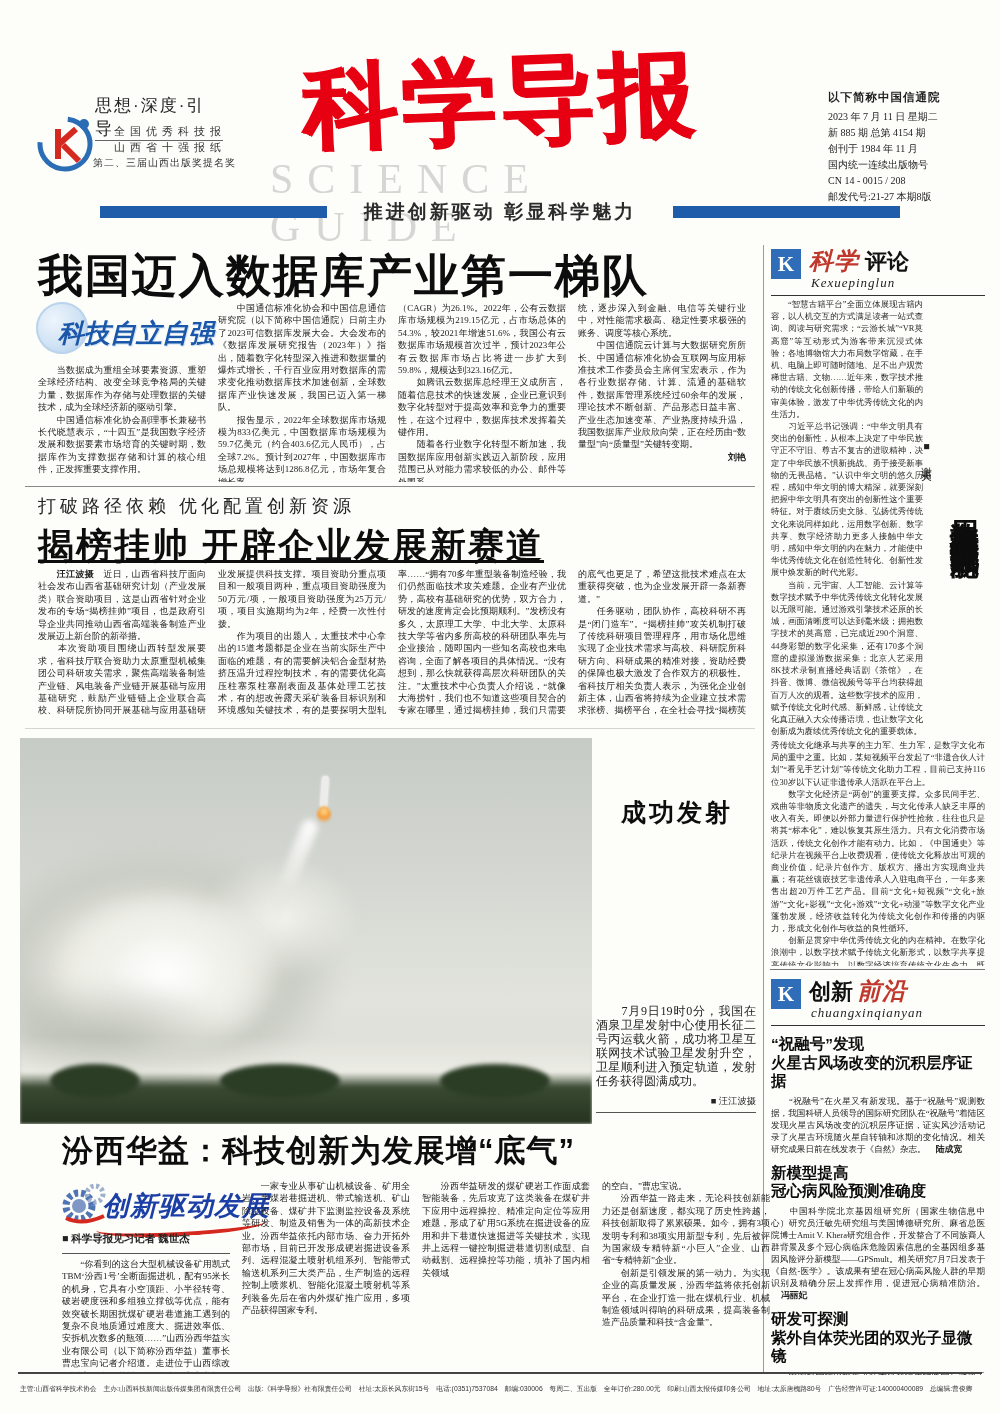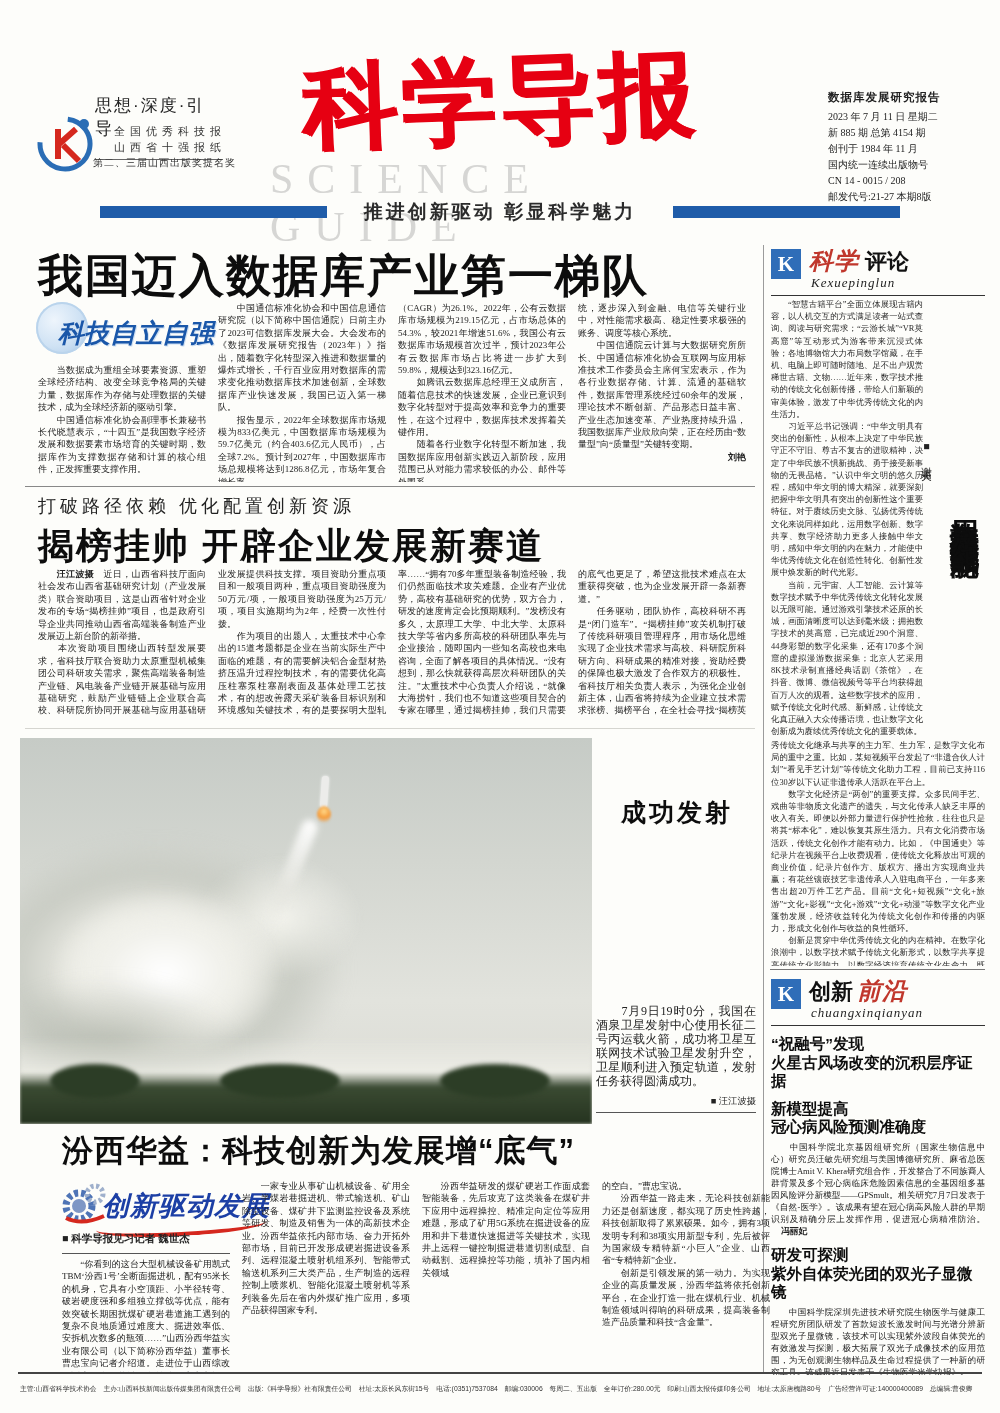--- a/index.html
+++ b/index.html
@@ -2,21 +2,21 @@
 <html><head>
 <meta charset="utf-8">
 <style>
   html,body{margin:0;padding:0;background:#e8e8e4;}
   .page{position:relative;width:1000px;height:1413px;margin:0 auto;background:#fdfdfa;overflow:hidden;
         font-family:"Liberation Serif","DejaVu Serif",serif;color:#1c1c1c;}
   .abs{position:absolute;}
   
   .brand{left:40px;top:90px;width:220px;}
   .brand-slogan{position:absolute;left:55px;top:4px;font-size:17px;letter-spacing:2px;color:#222;
-        font-family:"Liberation Sans",sans-serif;border-bottom:1px solid #666;padding-bottom:19px;width:128px;}
+        font-family:"Liberation Sans",sans-serif;border-bottom:1px solid #666;padding-bottom:0;width:128px;}
   .brand-l1{position:absolute;left:74px;top:34px;font-size:11px;letter-spacing:5px;color:#333;}
   .brand-l2{position:absolute;left:74px;top:50px;font-size:11px;letter-spacing:5px;color:#333;}
   .brand-l3{position:absolute;left:53px;top:66px;font-size:10px;letter-spacing:1px;color:#333;}
   .brand-ico{position:absolute;left:-4px;top:24px;}
   .mast-title{left:270px;top:48px;width:460px;text-align:center;font-size:95px;font-weight:900;
         color:#e60012;letter-spacing:4px;transform:rotate(-2deg);line-height:1.1;z-index:2;
         font-family:"DejaVu Serif",serif;text-shadow:2px 1px 0 #e60012;}
   .mast-en{left:270px;top:155px;width:470px;text-align:left;font-size:42px;color:#d6d6d4;
         letter-spacing:14px;font-family:"Liberation Serif",serif;z-index:1;}
   .pubinfo{left:828px;top:88px;width:162px;font-size:10px;line-height:1.6;color:#222;}
@@ -49,21 +49,21 @@
   .badge-text{position:absolute;left:20px;top:12px;font-size:26px;font-weight:900;font-style:italic;
       color:#1a57a9;letter-spacing:0px;white-space:nowrap;font-family:"Liberation Sans",sans-serif;
       text-shadow:1px 1px 0 #cfe0f2;}
   .a1 .c1{left:0;top:118px;height:118px;}
   .a1 .c2{left:180px;top:56px;height:180px;}
   .a1 .c3{left:360px;top:56px;height:180px;}
   .a1 .c4{left:540px;top:56px;height:180px;}
   
   .a2{left:38px;top:494px;width:717px;height:232px;}
   .kicker{font-size:18px;letter-spacing:4px;color:#222;font-family:"Liberation Sans",sans-serif;}
-  .a2 .headline{font-size:36px;letter-spacing:2px;margin-top:4px;white-space:nowrap;}
+  .a2 .headline{font-size:36px;letter-spacing:2px;margin-top:4px;white-space:nowrap;text-decoration:underline;}
   .a2 .col{top:74px;height:150px;}
   .a2 .c1{left:0;}
   .a2 .c2{left:180px;}
   .a2 .c3{left:360px;}
   .a2 .c4{left:540px;}
   
   .photo{left:20px;top:738px;width:572px;height:386px;overflow:hidden;
       background:linear-gradient(180deg,#c6cbc6 0%,#d3d6d0 32%,#e2e3dd 68%,#d9d9d2 100%);}
   .plume1{position:absolute;left:-60px;top:100px;width:430px;height:290px;border-radius:50%;
       background:radial-gradient(closest-side at 45% 45%,#f8f8f4 0%,#ebebE4 38%,#c9ccc4 72%,rgba(201,204,196,0) 100%);
@@ -152,21 +152,21 @@
     <div class="brand-slogan">思想·深度·引导</div>
     <div class="brand-l1">全国优秀科技报</div>
     <div class="brand-l2">山西省十强报纸</div>
     <div class="brand-l3">第二、三届山西出版奖提名奖</div>
   </div>
 
   <div class="abs mast-en">SCIENCE  GUIDE</div>
   <div class="abs mast-title">科学导报</div>
 
   <div class="abs pubinfo">
-    <div class="pl">数据库发展研究报告</div>
+    <div class="pl">以下简称中国信通院</div>
     <div class="pl">2023 年 7 月 11 日 星期二</div>
     <div class="pl">新 885 期  总第 4154 期</div>
     <div class="pl">创刊于 1984 年 11 月</div>
     <div class="pl">国内统一连续出版物号</div>
     <div class="pl">CN 14 - 0015  /  208</div>
     <div class="pl">邮发代号:21-27  本期8版</div>
   </div>
 
   <div class="abs banner">
     <div class="bar"></div>
@@ -268,20 +268,21 @@
     <div class="frontier">
       <div class="sec-head">
         <div class="ksq">K</div>
         <div class="sec-black" style="left:38px;">创新</div>
         <div class="sec-red" style="left:86px;">前沿</div>
         <div class="sec-rom" style="left:40px;">chuangxinqianyan</div>
       </div>
 
       <div class="fitem">
         <div class="ftitle"><span>“祝融号”发现</span><br><span>火星古风场改变的沉积层序证据</span></div>
+        <div class="fbody"><span>　　“祝融号”在火星又有新发现。基于“祝融号”观测数据，我国科研人员领导的国际研究团队在“祝融号”着陆区发现火星古风场改变的沉积层序证据，证实风沙活动记录了火星古环境随火星自转轴和冰期的变化情况。相关研究成果日前在线发表于《自然》杂志。</span><span class="iauth">陆成宽</span></div>
       </div>
 
       <div class="fitem">
         <div class="ftitle"><span>新模型提高</span><br><span>冠心病风险预测准确度</span></div>
         <div class="fbody"><span>　　中国科学院北京基因组研究所（国家生物信息中心）研究员汪敏先研究组与美国博德研究所、麻省总医院博士Amit V. Khera研究组合作，开发整合了不同族裔人群背景及多个冠心病临床危险因素信息的全基因组多基因风险评分新模型——GPSmult。相关研究7月7日发表于《自然-医学》。该成果有望在冠心病高风险人群的早期识别及精确分层上发挥作用，促进冠心病精准防治。</span><span class="iauth">冯丽妃</span></div>
       </div>
 
       <div class="fitem">
         <div class="ftitle"><span>研发可探测</span><br><span>紫外自体荧光团的双光子显微镜</span></div>
         <div class="fbody"><span>　　中国科学院深圳先进技术研究院生物医学与健康工程研究所团队研发了首款短波长激发时间与光谱分辨新型双光子显微镜，该技术可以实现紫外波段自体荧光的有效激发与探测，极大拓展了双光子成像技术的应用范围，为无创观测生物样品及生命过程提供了一种新的研究工具。该成果近日发表于《生物医学光学快报》。</span></div>

